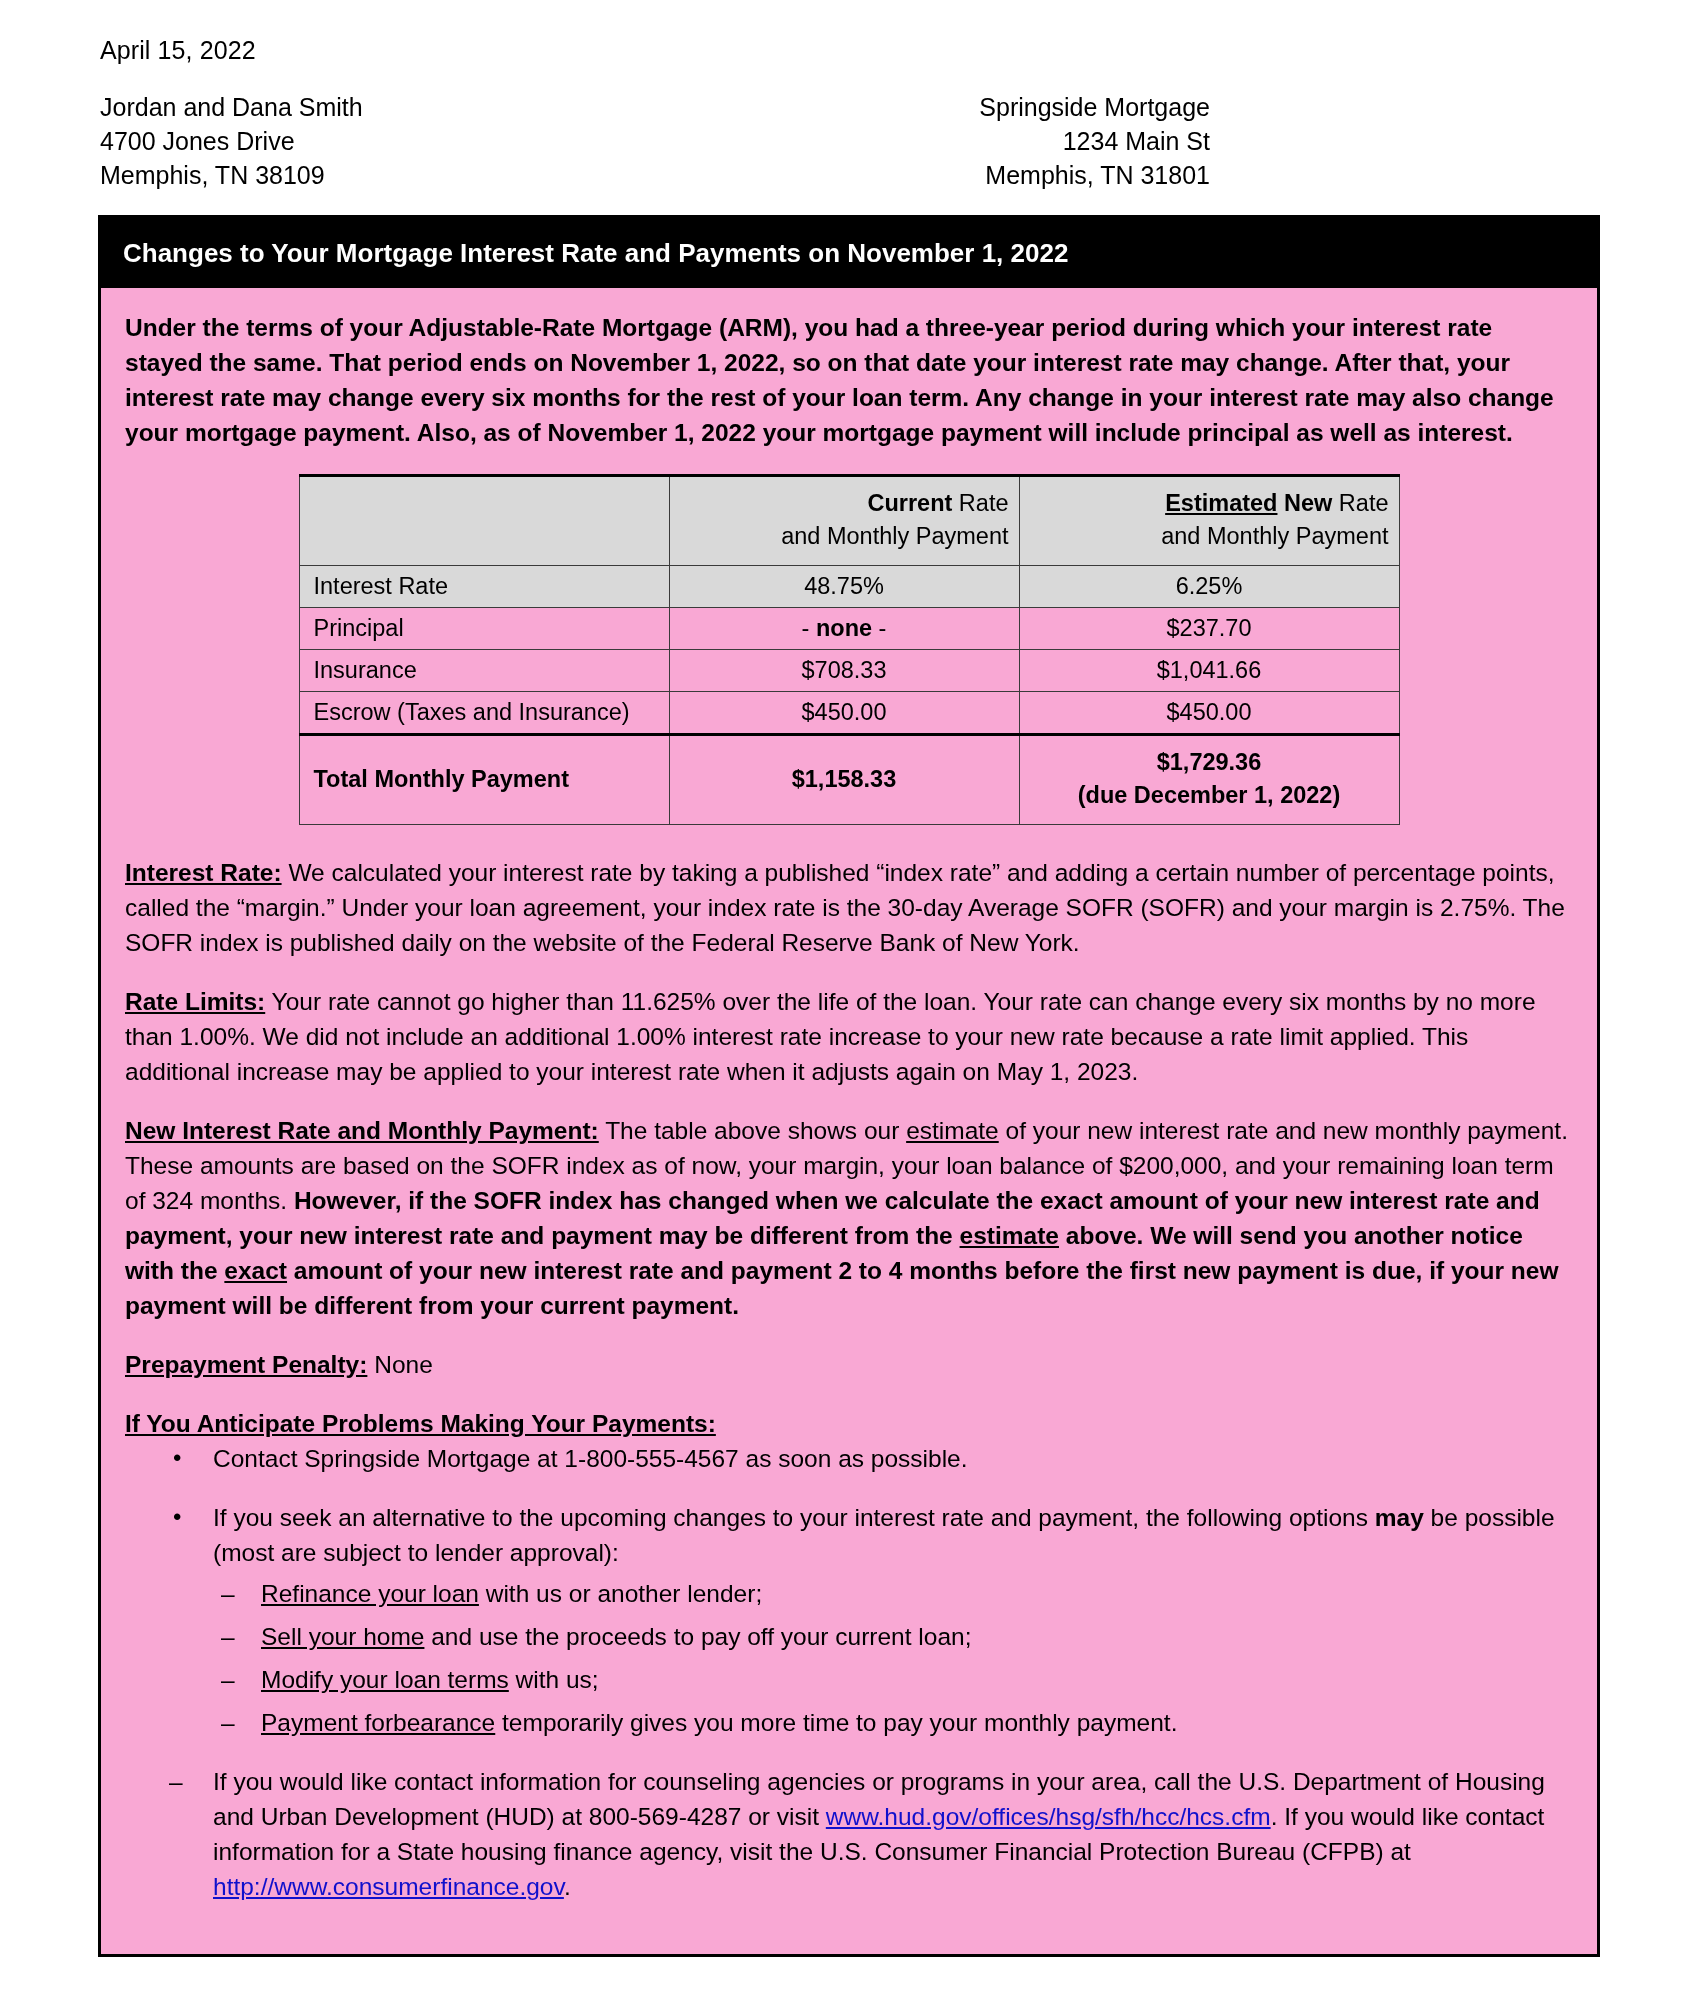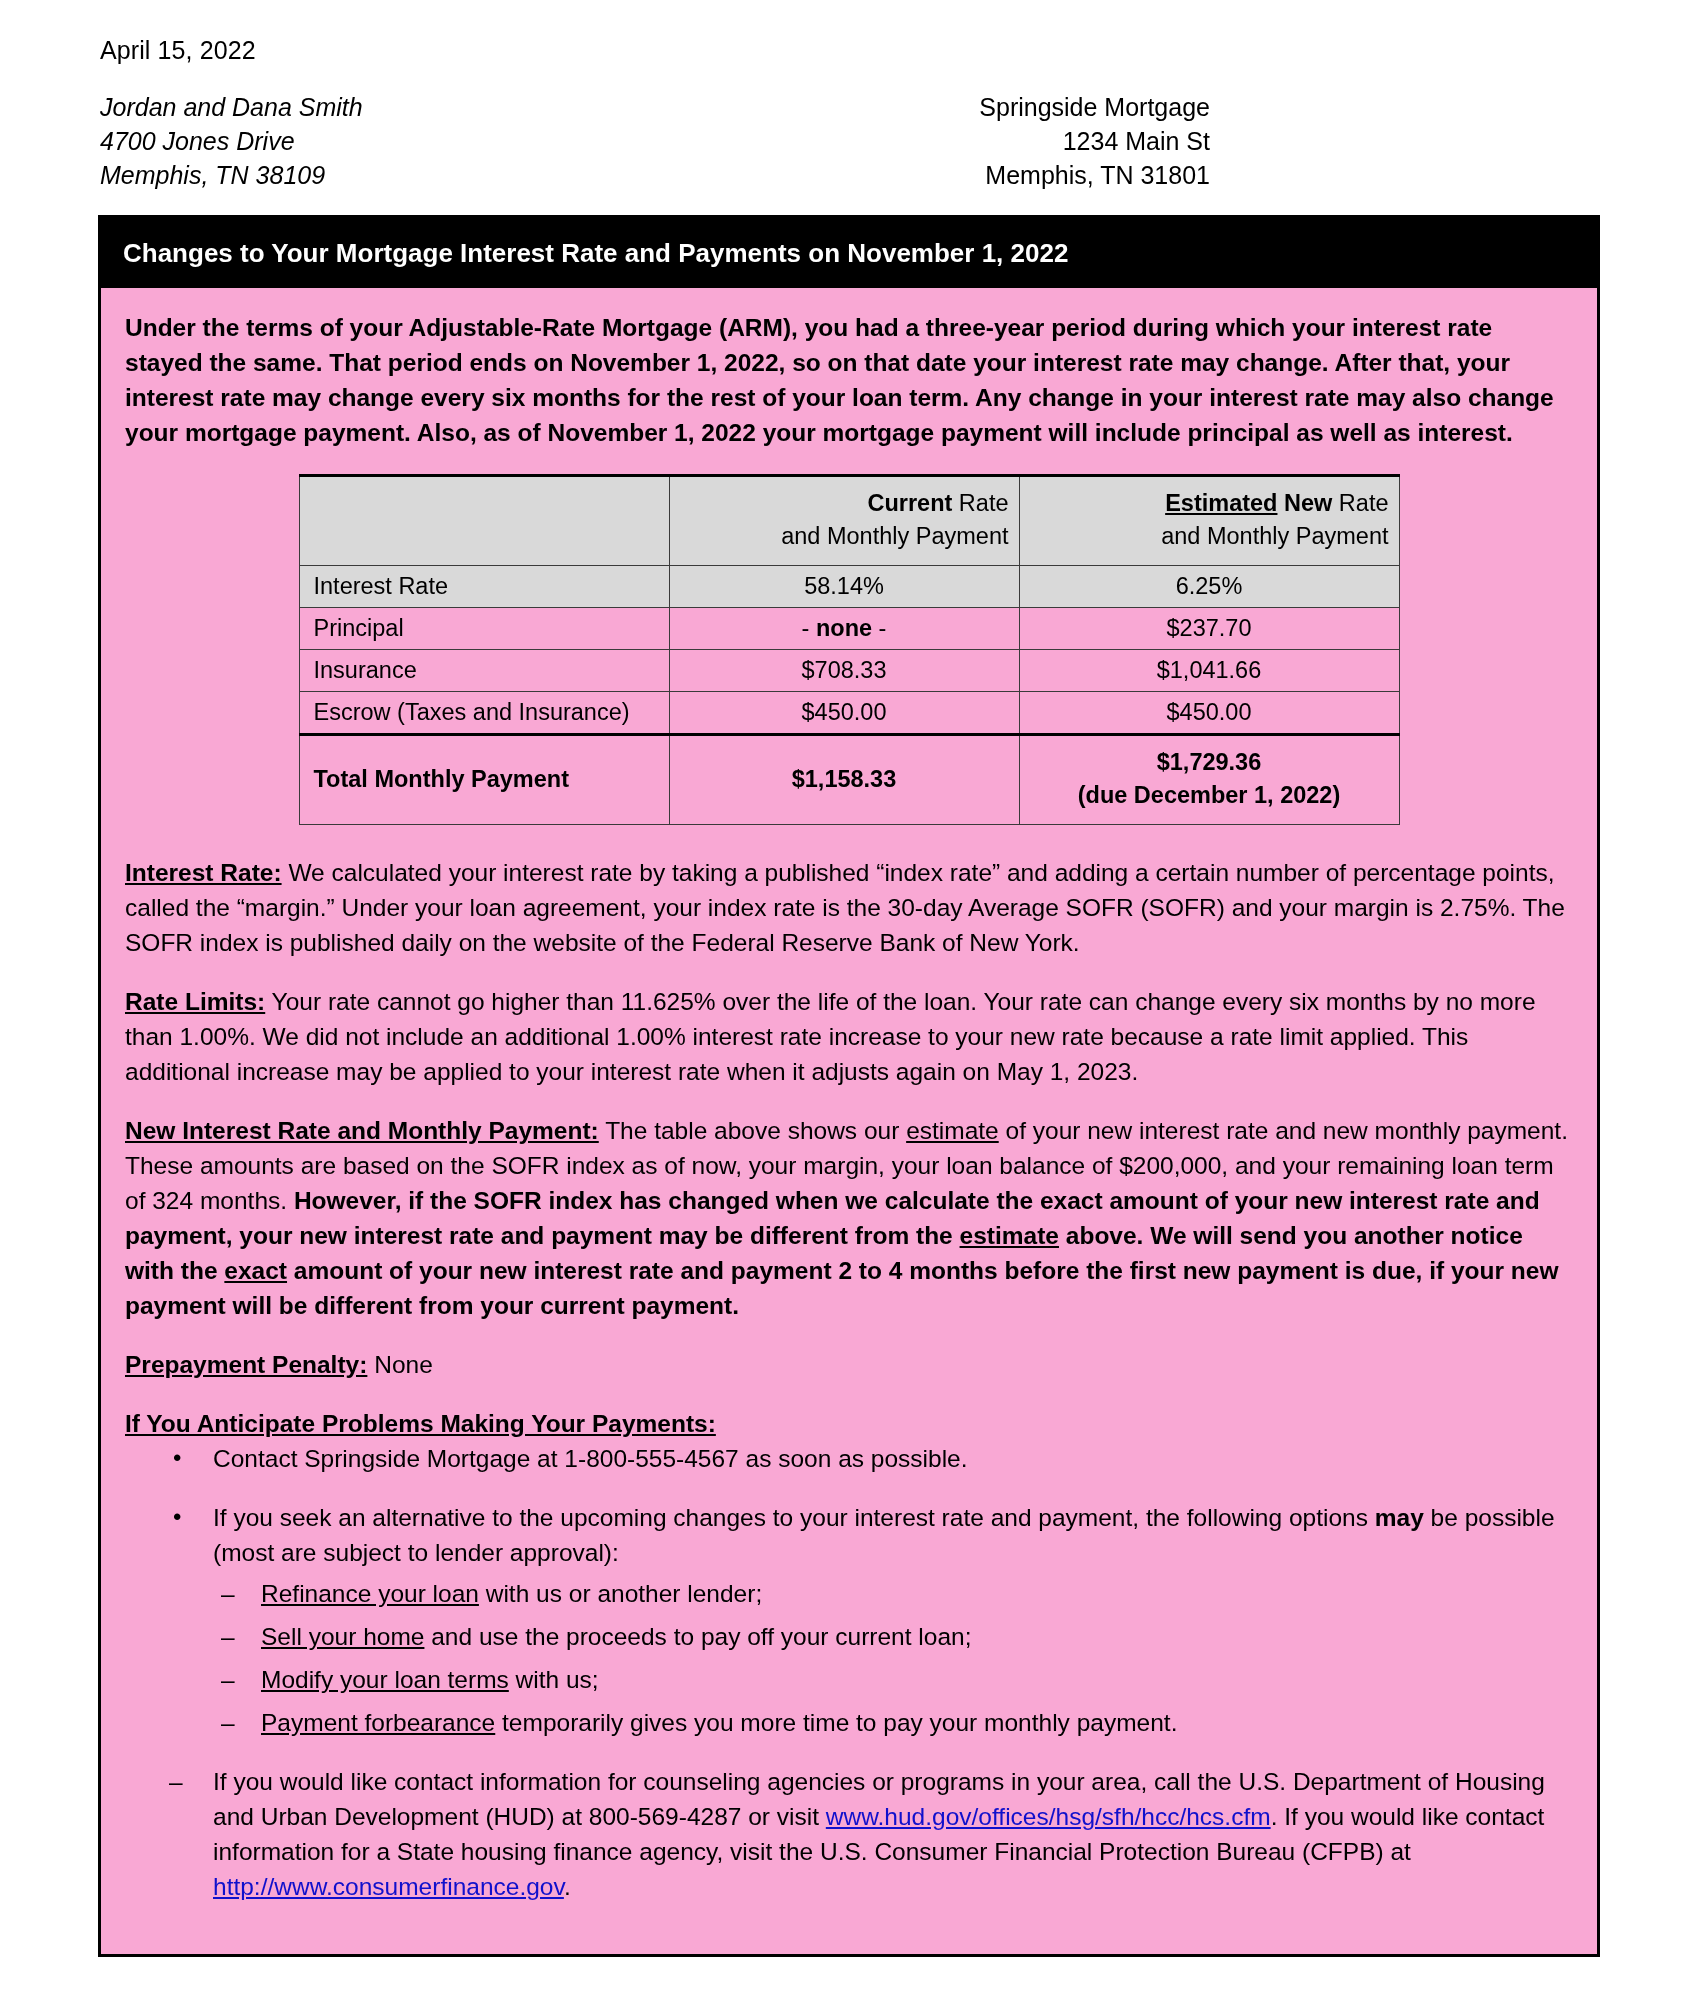--- a/index.html
+++ b/index.html
@@ -31,21 +31,21 @@
     font-size: 25px;
     line-height: 34px;
     letter-spacing: 0.1px;
   }
   .addr-block {
     position: absolute;
     top: 90px;
     font-size: 25px;
     line-height: 34px;
   }
-  .addr-left { left: 100px; text-align: left; font-style: italic; }
+  .addr-left { left: 100px; text-align: left; }
   .addr-right { right: 490px; text-align: right; }
   .addr-block div { white-space: nowrap; }
 
   
   .doc-box {
     position: absolute;
     left: 98px;
     top: 215px;
     width: 1502px;
     border: 3px solid #000000;
@@ -226,21 +226,21 @@
                 <span>and Monthly Payment</span>
               </td>
               <td>
                 <span class="bu">Estimated</span><span class="b"> New</span><span> Rate</span><br>
                 <span>and Monthly Payment</span>
               </td>
             </tr>
 
             <tr class="shade">
               <td class="lbl">Interest Rate</td>
-              <td class="val">58.14%</td>
+              <td class="val">48.75%</td>
               <td class="val">6.25%</td>
             </tr>
 
             <tr>
               <td class="lbl">Principal</td>
               <td class="val"><span>- </span><span class="b">none</span><span> -</span></td>
               <td class="val">$237.70</td>
             </tr>
 
             <tr>

